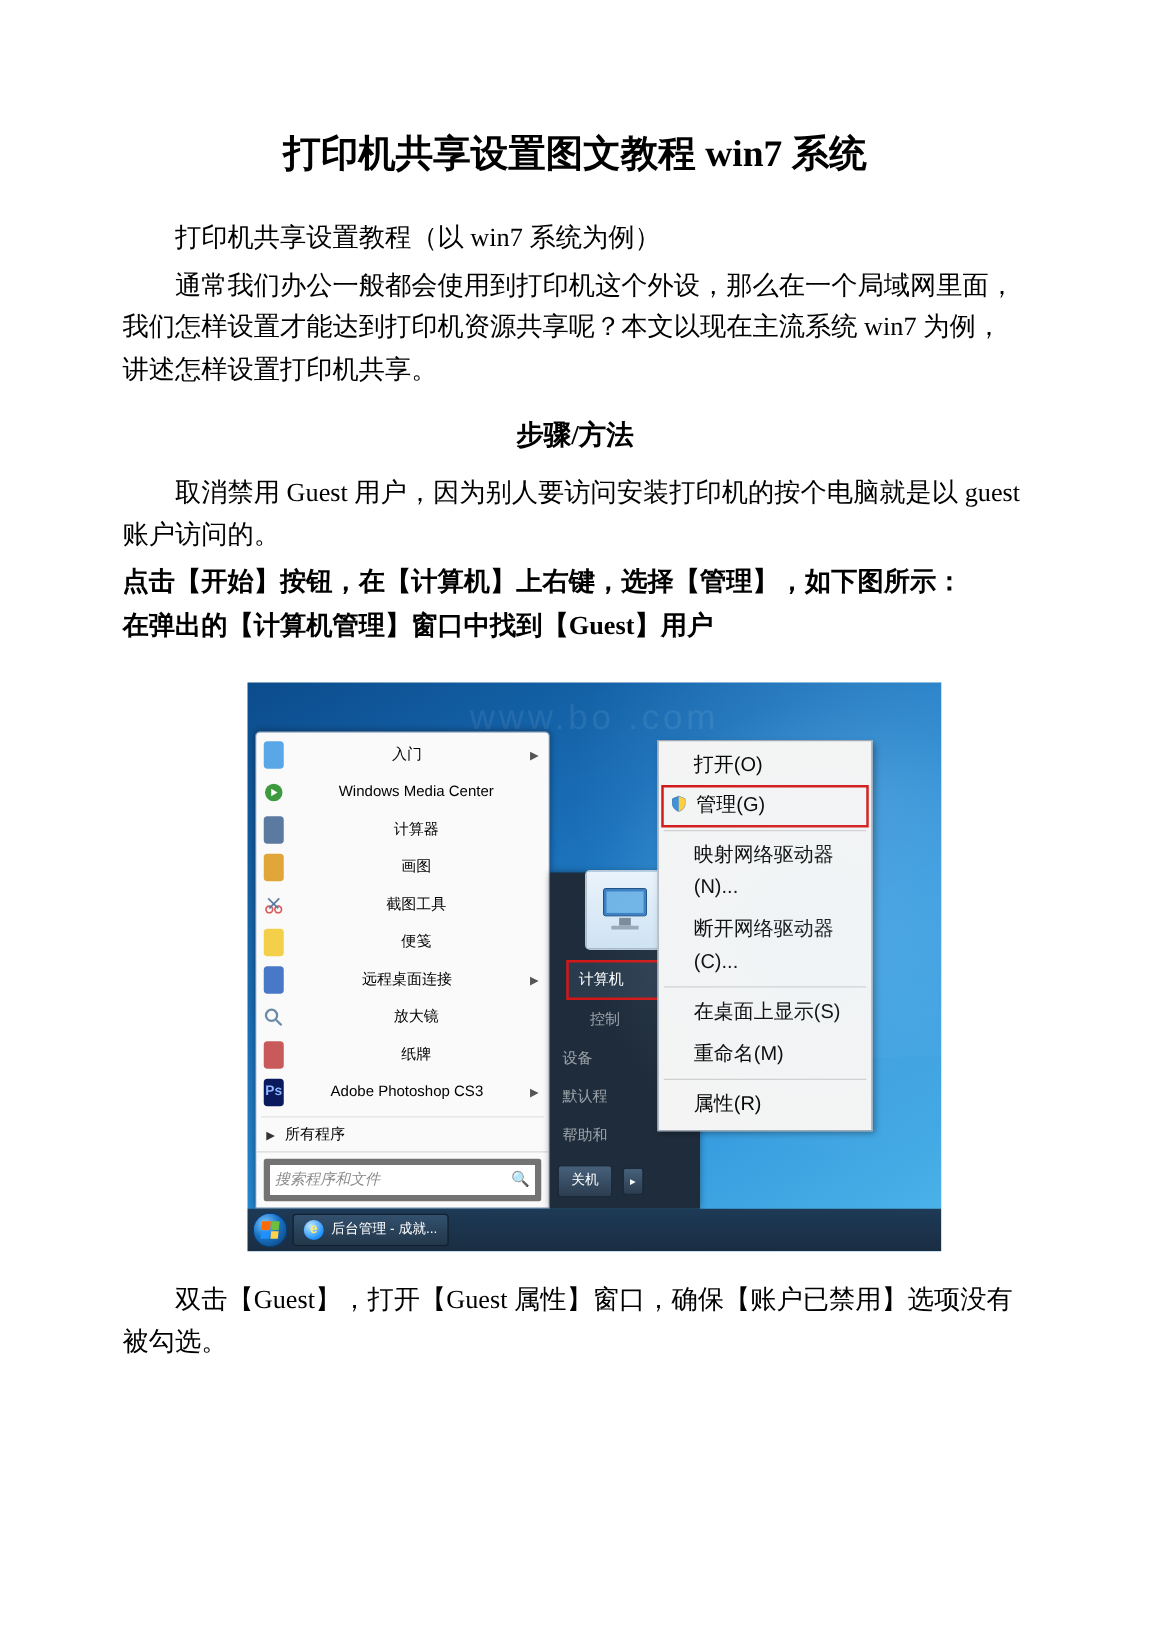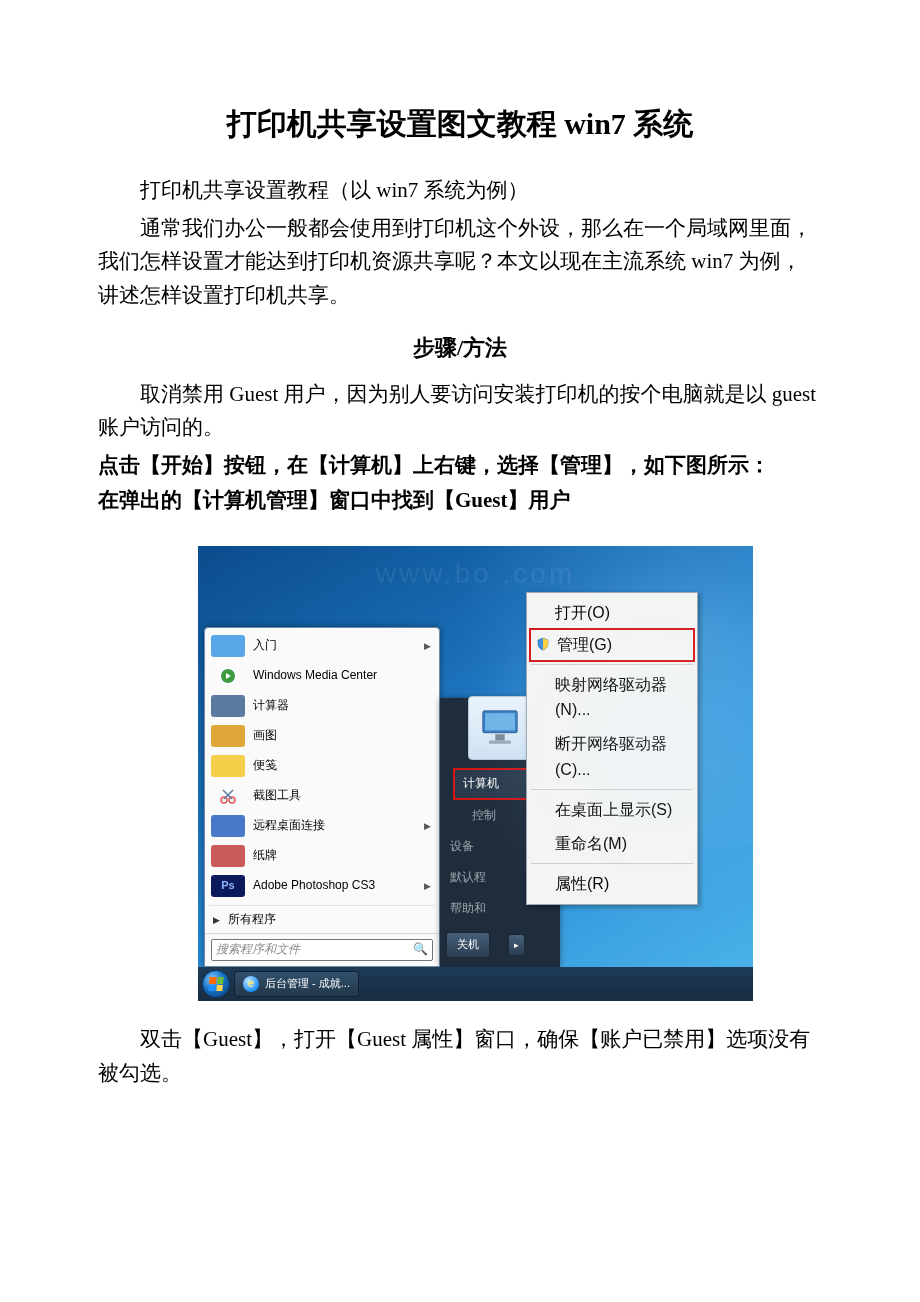--- a/index.html
+++ b/index.html
@@ -66,44 +66,45 @@
   }
   .start-left {
     padding: 3px 0;
   }
   .menu-item {
     display: flex;
     align-items: center;
     height: 30px;
     padding: 0 8px 0 6px;
     gap: 8px;
+    text-align: center;
   }
   .menu-item .icon-box {
-    width: 34px; height: 22px;
+    width: 16px; height: 22px;
     display:flex;align-items:center;justify-content:center;
     border-radius:3px;
   }
   .menu-item .label { flex: 1; }
   .menu-item .arrow { color:#555; font-size:9px; }
   .menu-divider { height:1px;background:#e4e4e4;margin:1px 4px; }
   .all-programs { display:flex;align-items:center;height:26px;padding-left:8px;gap:8px; }
   .all-programs .tri { font-size:9px;color:#333; }
   .search-row {
     border-top:1px solid #d9d9d9;
     padding:5px 6px;
     display:flex;align-items:center;
   }
   .search-box {
     flex:1;
     height:22px;
-    border:1px solid #737373;
+    border:5px solid #737373;
     border-radius:2px;
     background:#fff;
     display:flex;align-items:center;
-    padding:0 4px;
+    padding:12px 4px;
     color:#8a8a8a;
     font-style:italic;
     gap:4px;
   }
   .search-box .mag { font-style:normal;margin-left:auto;color:#6c7a8a;font-size:12px; }
 
   
   .start-right {
     position:absolute;
     left:242px;
@@ -133,21 +134,21 @@
     border:2px solid #d31717;
     background:#293b4d;
     margin:0 13px;
     padding:4px 8px;
   }
   .shutdown-row {
     margin-top:4px;
     display:flex;
     align-items:center;
     padding:4px 6px 6px 6px;
-    gap:18px;
+    gap:8px;
   }
   .shutdown-btn {
     background:linear-gradient(#47607a,#2b3d50);
     border:1px solid #1a2838;
     color:#fff;
     font-size:11px;
     padding:3px 10px;
     border-radius:3px;
   }
   .shutdown-arrow {
@@ -266,38 +267,47 @@
           </div>
           <div class="menu-item">
             <div class="icon-box" style="background: rgb(90, 122, 160);"></div>
             <span class="label">计算器</span>
           </div>
           <div class="menu-item">
             <div class="icon-box" style="background: rgb(224, 166, 58);"></div>
             <span class="label">画图</span>
           </div>
           <div class="menu-item">
-            <div class="icon-box" style="background: rgb(244, 207, 74);"></div>
-            <span class="label">便笺</span>
-          </div>
-          <div class="menu-item">
             <div class="icon-box" style="background: transparent;">
               <svg width="18" height="18" viewBox="0 0 18 18">
                 <circle cx="5" cy="13" r="3" fill="none" stroke="#d85a5a" stroke-width="1.5"></circle>
                 <circle cx="13" cy="13" r="3" fill="none" stroke="#d85a5a" stroke-width="1.5"></circle>
                 <line x1="4" y1="3" x2="13" y2="12" stroke="#5a7aa0" stroke-width="1.5"></line>
                 <line x1="14" y1="3" x2="5" y2="12" stroke="#5a7aa0" stroke-width="1.5"></line>
               </svg>
             </div>
             <span class="label">截图工具</span>
           </div>
           <div class="menu-item">
+            <div class="icon-box" style="background: rgb(244, 207, 74);"></div>
+            <span class="label">便笺</span>
+          </div>
+          <div class="menu-item">
             <div class="icon-box" style="background: rgb(74, 120, 200);"></div>
             <span class="label">远程桌面连接</span>
             <span class="arrow">▶</span>
+          </div>
+          <div class="menu-item">
+            <div class="icon-box" style="background: transparent;">
+              <svg width="18" height="18" viewBox="0 0 18 18">
+                <circle cx="7" cy="7" r="5" fill="none" stroke="#6a8aa8" stroke-width="2"></circle>
+                <line x1="11" y1="11" x2="16" y2="16" stroke="#6a8aa8" stroke-width="2"></line>
+              </svg>
+            </div>
+            <span class="label">放大镜</span>
           </div>
           <div class="menu-item">
             <div class="icon-box" style="background: rgb(200, 90, 90);"></div>
             <span class="label">纸牌</span>
           </div>
           <div class="menu-item">
             <div class="icon-box" style="background: rgb(10, 26, 92); color: rgb(143, 183, 255); font-weight: bold; font-size: 11px; font-family: Arial;">Ps</div>
             <span class="label">Adobe Photoshop CS3</span>
             <span class="arrow">▶</span>
           </div>

